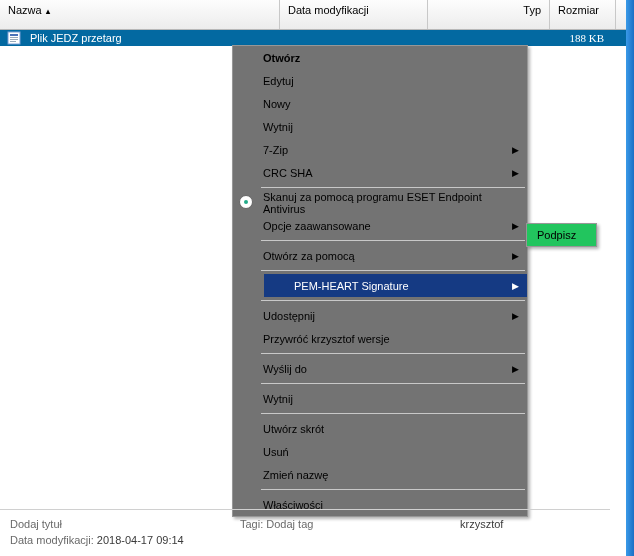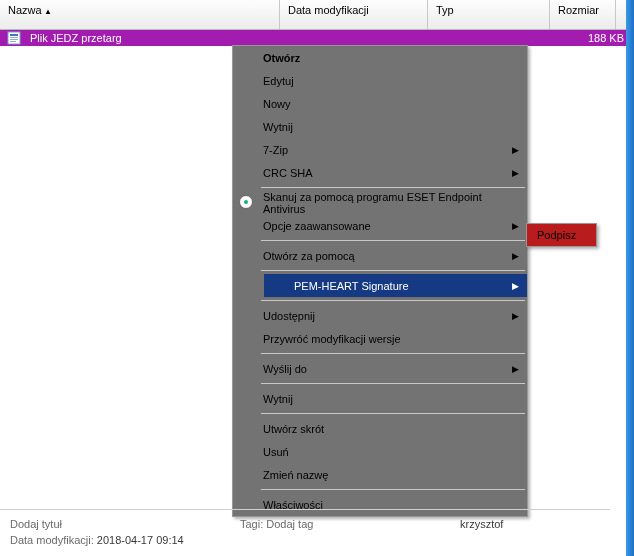--- a/index.html
+++ b/index.html
@@ -1,35 +1,35 @@
 <!DOCTYPE html>
 <html><head>
 <meta charset="utf-8">
 <style>
   * { box-sizing: border-box; margin: 0; padding: 0; font-family: "Segoe UI", Tahoma, sans-serif; font-size: 11px; }
   body { width: 634px; height: 556px; background: #fff; position: relative; overflow: hidden; }
   .rightbar { position: absolute; top:0; right:0; width:8px; height:100%; background: linear-gradient(to right,#3a9ae8,#1a6fc5); }
   .hdr { display:flex; height:30px; border-bottom:1px solid #b8b8b8; background:linear-gradient(#fdfdfd,#ececec); }
   .col { position:relative; padding:4px 8px; color:#000; border-right:1px solid #c8c8c8; white-space:nowrap; }
-  .col.name{width:280px;} .col.date{width:148px;} .col.type{width:122px;} .col.size{width:66px;}
+  .col.name{width:280px;} .col.date{width:148px;} .col.type{width:122px;text-align:right;} .col.size{width:66px;}
   .asc::after{content:"▴"; font-size:9px; margin-left:4px;}
-  .row { display:flex; align-items:center; height:16px; background:#a21caf; color:#fff; }
+  .row { display:flex; align-items:center; height:16px; background:#0369a1; color:#fff; }
   .row .icon-c{width:28px;display:flex;justify-content:center;}
   .row .fname{width:252px;padding-left:2px;}
-  .row .size{margin-left:auto; padding-right:10px;}
+  .row .size{margin-left:auto; padding-right:30px;font-family:Liberation Serif, serif;}
   .docicon{width:14px;height:14px;}
   .ctx{position:absolute;top:45px;left:232px;width:296px;background:#737373;border:1px solid #979797;box-shadow:2px 2px 3px rgba(0,0,0,0.3);}
   .mi{display:flex;align-items:center;height:23px;padding:0 22px 0 30px;color:#000;position:relative;}
   .mi.bold{font-weight:bold;}
   .mi.hl{background:#153a83;color:#fff;margin-left:31px;}
   .sep{height:1px;background:#c8c8c8;margin:3px 2px 3px 28px;}
   .mi .arr{position:absolute;right:8px;font-size:9px;}
   .mi .lefticon{position:absolute;left:6px;top:4px;width:14px;height:14px;}
   .shield{border-radius:50%;border:1px solid #666;display:flex;align-items:center;justify-content:center;background:#fff;}
-  .sub{position:absolute;top:223px;left:526px;border:1px solid #979797;background:#b91c1c;box-shadow:2px 2px 3px rgba(0,0,0,0.3);}
+  .sub{position:absolute;top:223px;left:526px;border:1px solid #979797;background:#22c55e;box-shadow:2px 2px 3px rgba(0,0,0,0.3);}
   .sub .mi{padding:3px 20px 3px 10px;height:22px;}
   .details{position:absolute;bottom:0;left:0;right:24px;padding:8px 10px 10px 10px;border-top:1px solid #d0d0d0;color:#555;display:grid;grid-template-columns:230px 220px 160px;row-gap:4px;}
   .details .lbl{color:#6a6a6a;}
   .details .val{color:#3a3a3a;}
 </style>
 </head>
 <body>
 
 <div class="hdr">
   <div class="col name asc">Nazwa</div>
@@ -86,21 +86,21 @@
   <div class="sep"></div>
   <div class="mi hl">
       <span>PEM-HEART Signature</span>
       <span class="arr">▶</span>
     </div>
   <div class="sep"></div>
   <div class="mi">
       <span>Udostępnij</span>
       <span class="arr">▶</span>
     </div>
-  <div class="mi">Przywróć modyfikacji wersje</div>
+  <div class="mi">Przywróć krzysztof wersje</div>
   <div class="sep"></div>
   <div class="mi">
       <span>Wyślij do</span>
       <span class="arr">▶</span>
     </div>
   <div class="sep"></div>
   <div class="mi">Wytnij</div>
   <div class="sep"></div>
   <div class="mi">Utwórz skrót</div>
   <div class="mi">Usuń</div>

